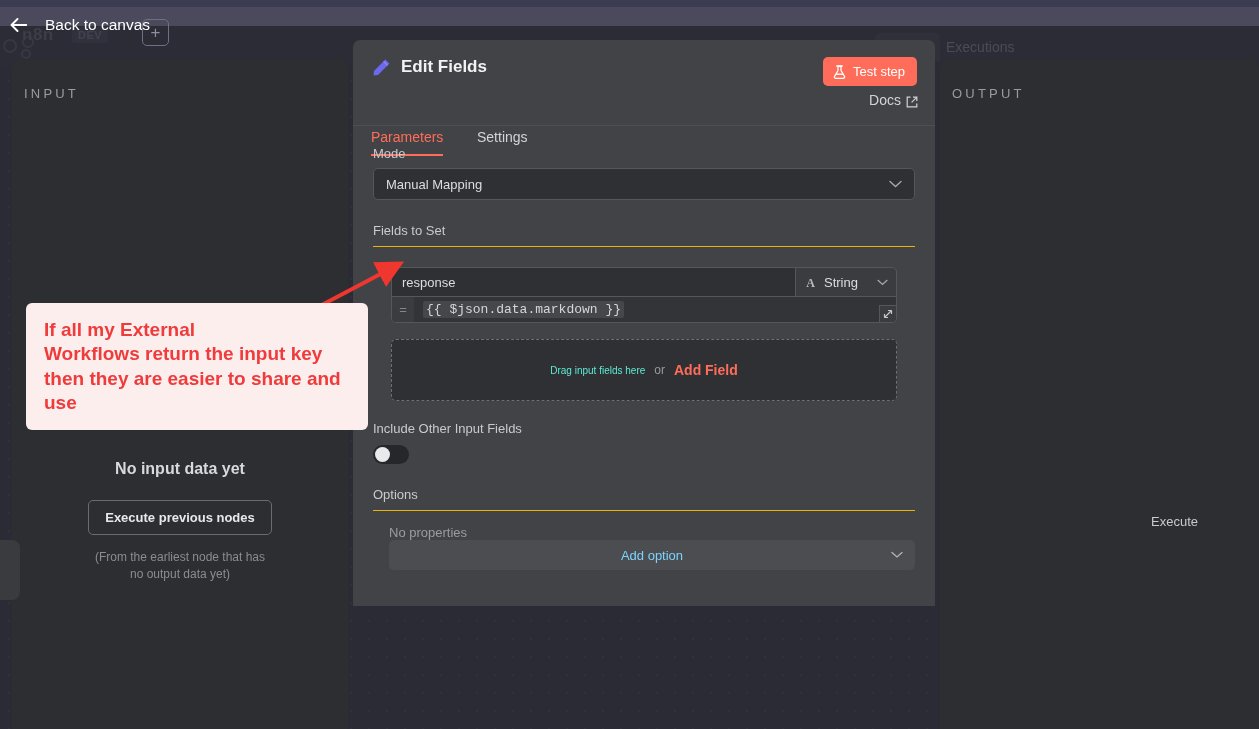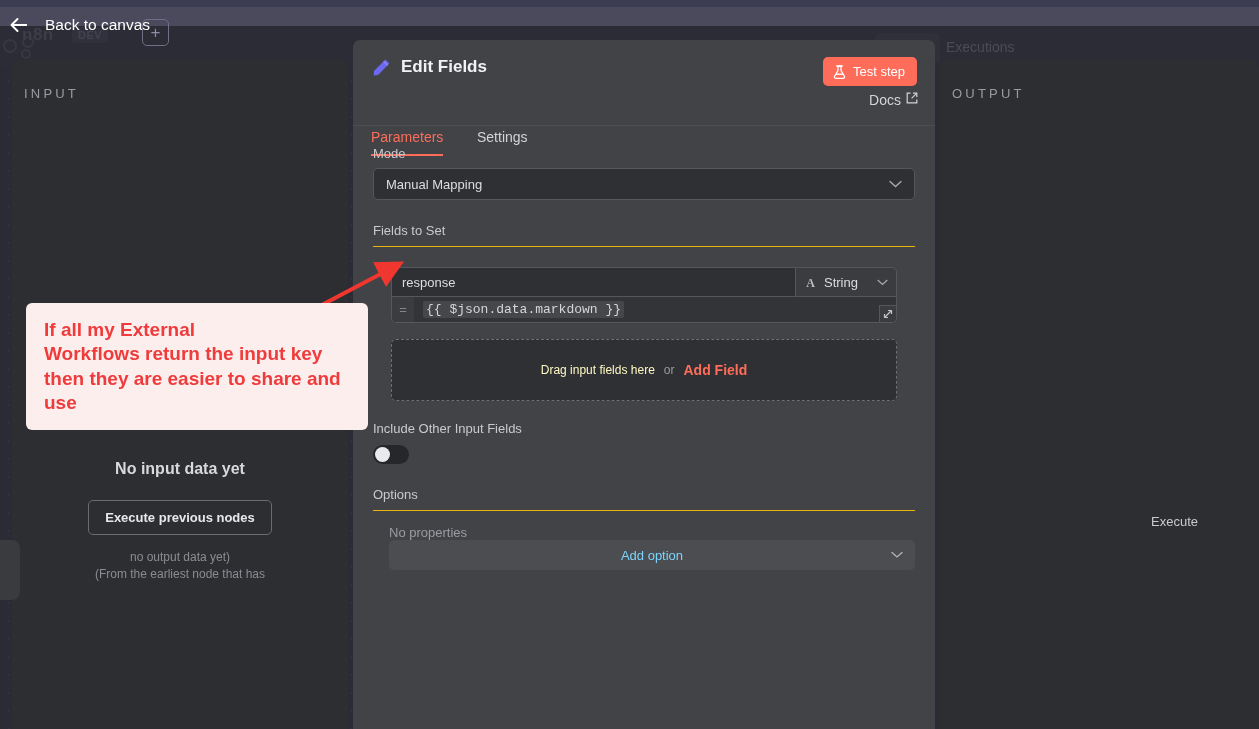--- a/index.html
+++ b/index.html
@@ -86,21 +86,21 @@
   }
   .output-center {
     position: absolute; left: 0; top: 452px; width: 319px;
     text-align: center; padding-left: 150px;
   }
   .output-cut { font-size: 13px; font-weight: 400; color: #c9cace; white-space: nowrap; }
 
   
   .ndv {
     position: absolute; left: 353px; top: 40px;
-    width: 582px; height: 689px;
+    width: 582px; height: 566px;
     background: #414346; border-radius: 7px 7px 0 0;
   }
   .ndv-head { position: relative; height: 52px; }
   .pencil-icon { position: absolute; left: 19px; top: 18px; }
   .ndv-title {
     position: absolute; left: 48px; top: 17px;
     font-size: 17px; font-weight: 700; color: #f1f2f3;
   }
   .test-step-btn {
     position: absolute; right: 18px; top: 17px;
@@ -114,21 +114,21 @@
     position: relative; height: 34px;
     border-bottom: 1px solid #4d4f52;
   }
   .tab {
     position: absolute; top: 0; font-size: 14px; padding-bottom: 9px; cursor: pointer; margin-top: 37px;
   }
   .tab.params { left: 18px; color: #ff6d5a; border-bottom: 2px solid #ff6d5a; }
   .tab.settings { left: 124px; color: #d3d4d7; }
   .docs-link {
     position: absolute; right: 17px; top: 0; font-size: 14px; color: #d3d4d7;
-    cursor: pointer; display: flex; align-items: flex-start; gap: 5px;
+    cursor: pointer; display: flex; align-items: flex-end; gap: 5px;
   }
 
   .ndv-body { position: relative; padding: 0 20px; }
 
   .field-label {
     font-size: 13px; color: #c9cace; margin-top: 20px; margin-bottom: 7px;
   }
   .select-box {
     height: 32px; background: #2f3033; border: 1px solid #55575a; border-radius: 5px;
     display: flex; align-items: center; padding: 0 12px; cursor: pointer;
@@ -176,21 +176,21 @@
     position: absolute; right: 0; bottom: 0; width: 17px; height: 17px;
     background: #3a3c3f; border-left: 1px solid #55575a; border-top: 1px solid #55575a;
     display: flex; align-items: center; justify-content: center; cursor: nwse-resize;
   }
 
   .dropzone {
     margin-top: 16px; height: 62px;
     border: 1px dashed #6d6f73; border-radius: 5px; background: #2f3033;
     display: flex; align-items: center; justify-content: center; gap: 9px;
   }
-  .dz-main { font-size: 12px; color: #fef9c3; }
+  .dz-main { font-size: 10px; color: #5eead4; }
   .dz-or { font-size: 12px; color: #98999e; }
   .dz-add { font-size: 14px; font-weight: 700; color: #ff6d5a; cursor: pointer; }
 
   .toggle {
     margin-top: 9px; width: 36px; height: 19px; border-radius: 10px;
     background: #26272a; position: relative; cursor: pointer;
   }
   .toggle::after {
     content: ""; position: absolute; left: 2px; top: 2px;
     width: 15px; height: 15px; border-radius: 50%; background: #e9eaec;
@@ -250,22 +250,22 @@
   <div style="position:absolute;left:142px;top:19px;width:27px;height:27px;border:1px solid #6f6f86;
               border-radius:5px;display:flex;align-items:center;justify-content:center;
               font-size:17px;color:#8d8da3;">+</div>
 
   <div class="input-panel">
     <div class="panel-title">INPUT</div>
     <div class="input-center">
       <div class="no-data-title">No input data yet</div>
       <div class="exec-prev-btn">Execute previous nodes</div>
       <div class="exec-hint">
+        <div>(From the earliest node that has</div>
         <div>no output data yet)</div>
-        <div>(From the earliest node that has</div>
       </div>
     </div>
     <div class="side-handle"></div>
   </div>
 
   <div class="output-panel">
     <div class="panel-title">OUTPUT</div>
     <div class="output-center">
       <span class="output-cut">Execute</span>
     </div>

